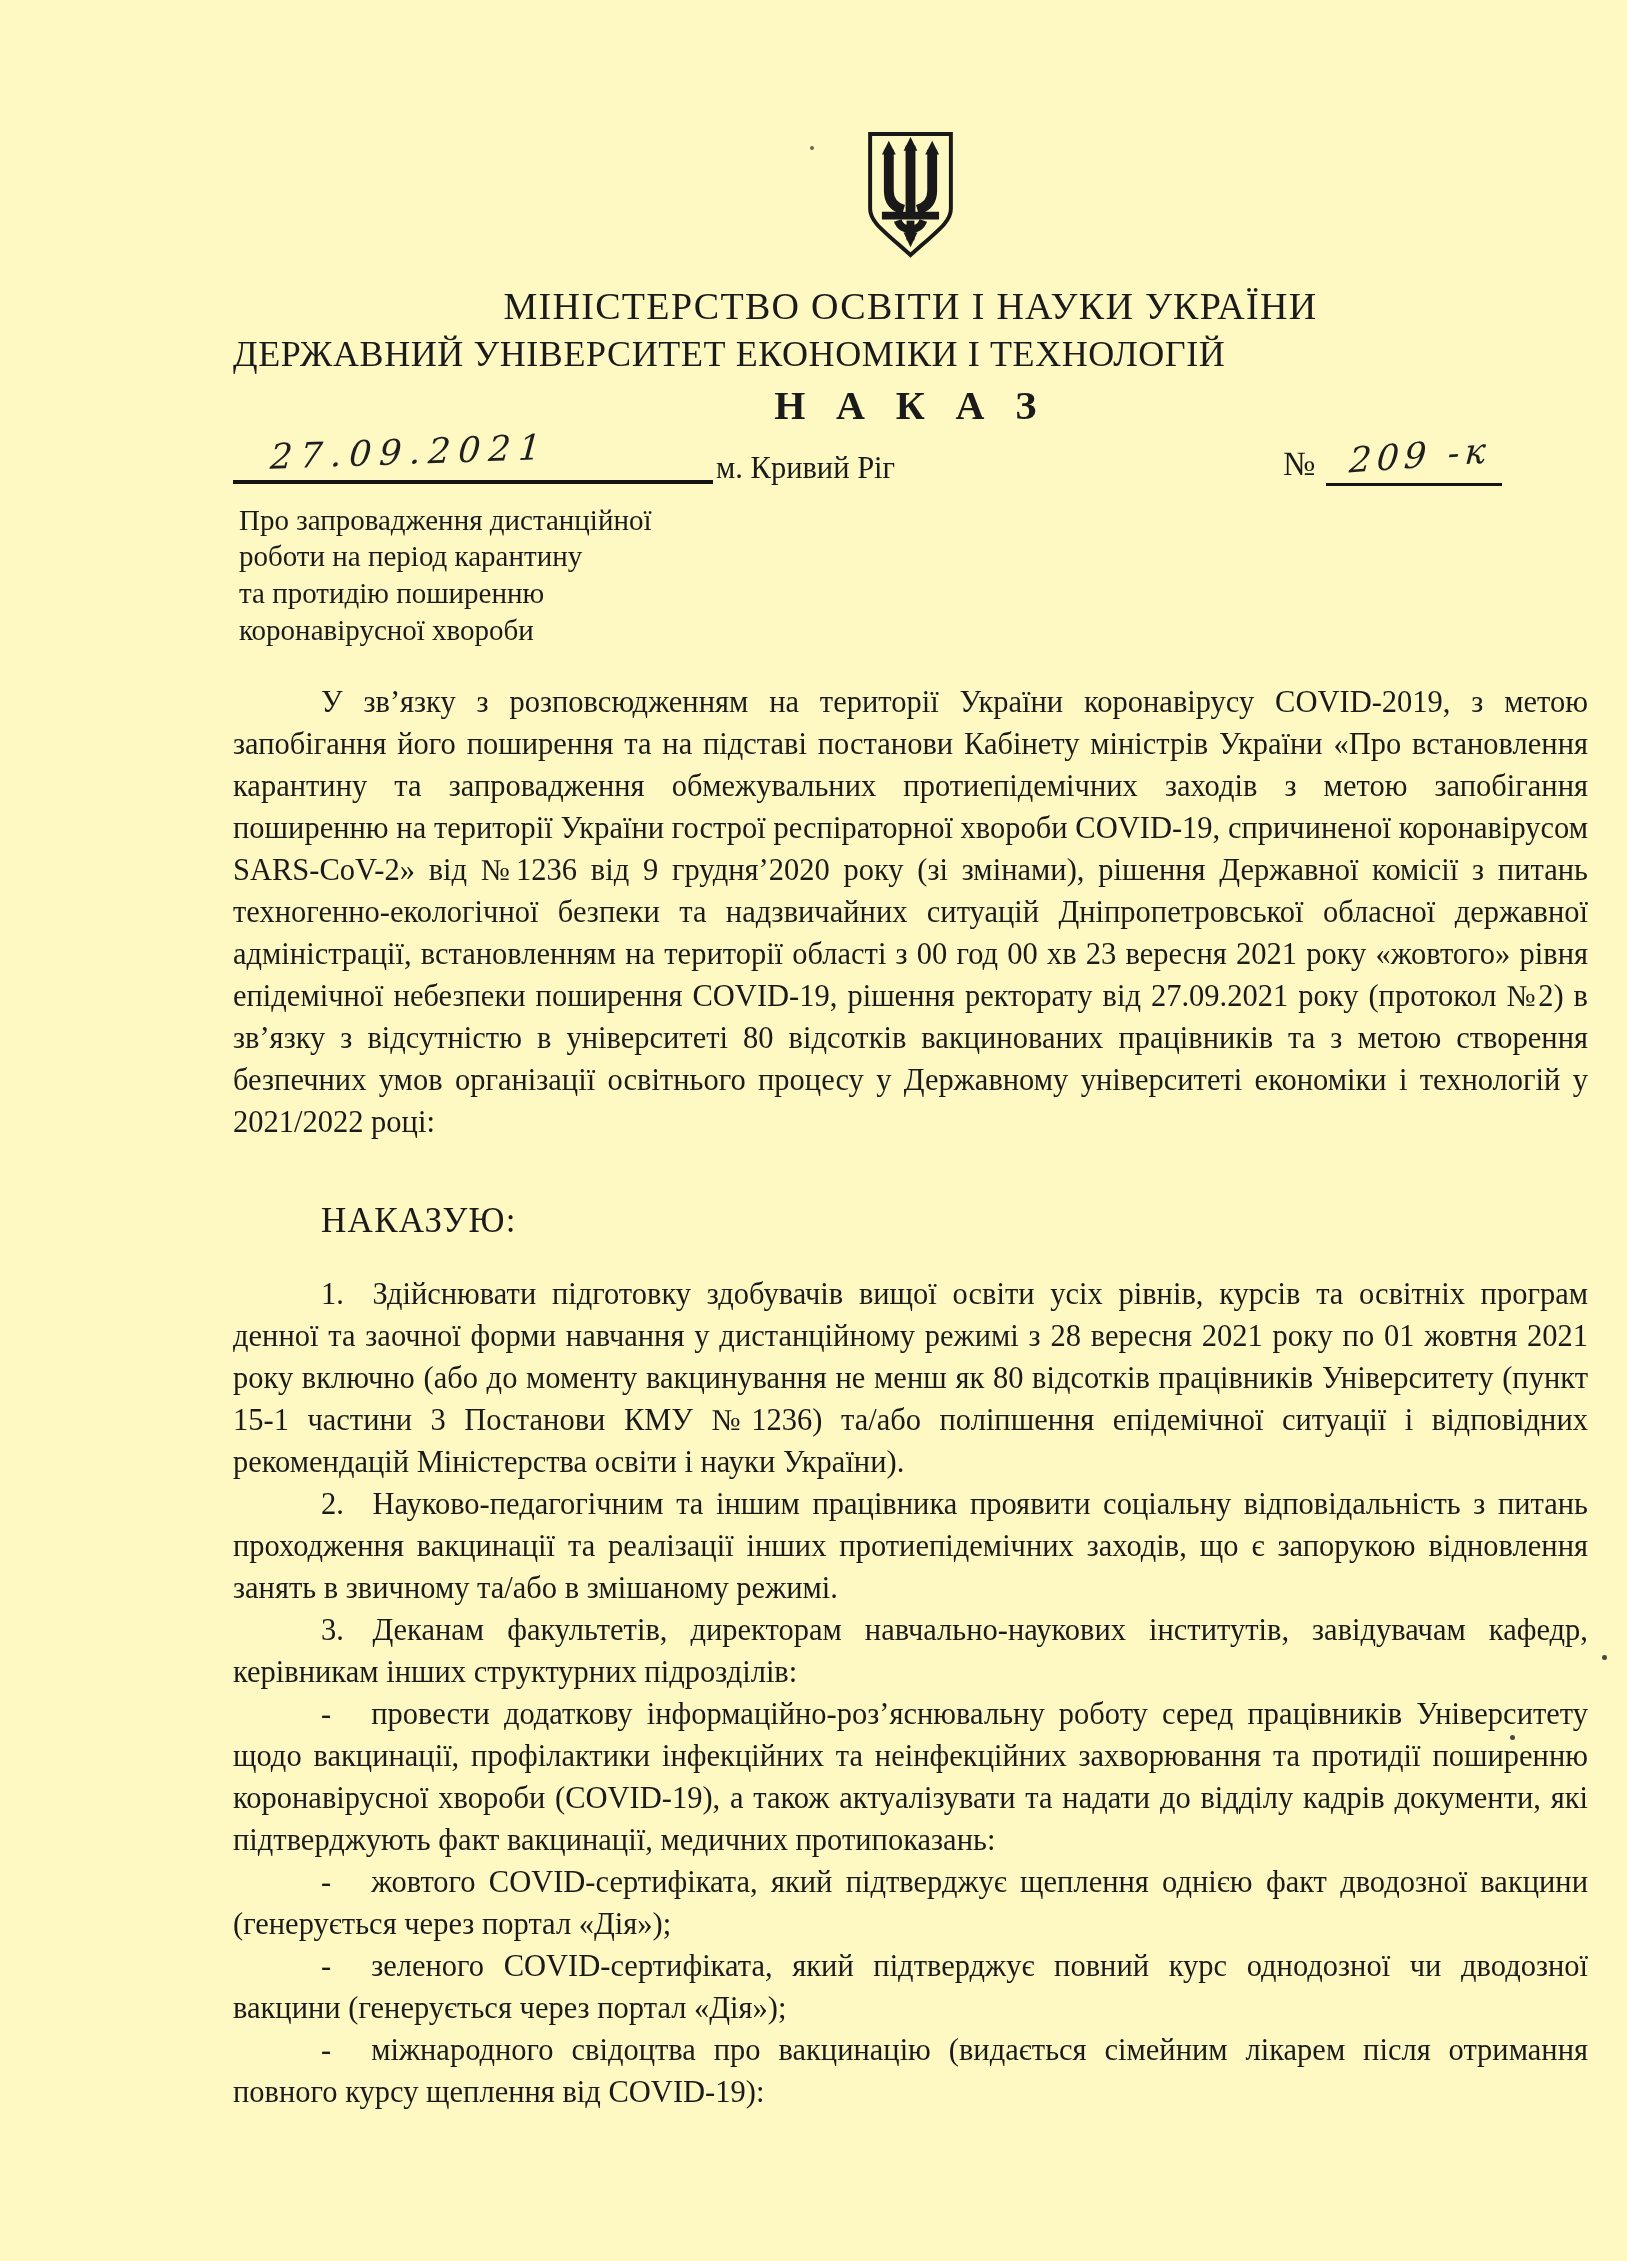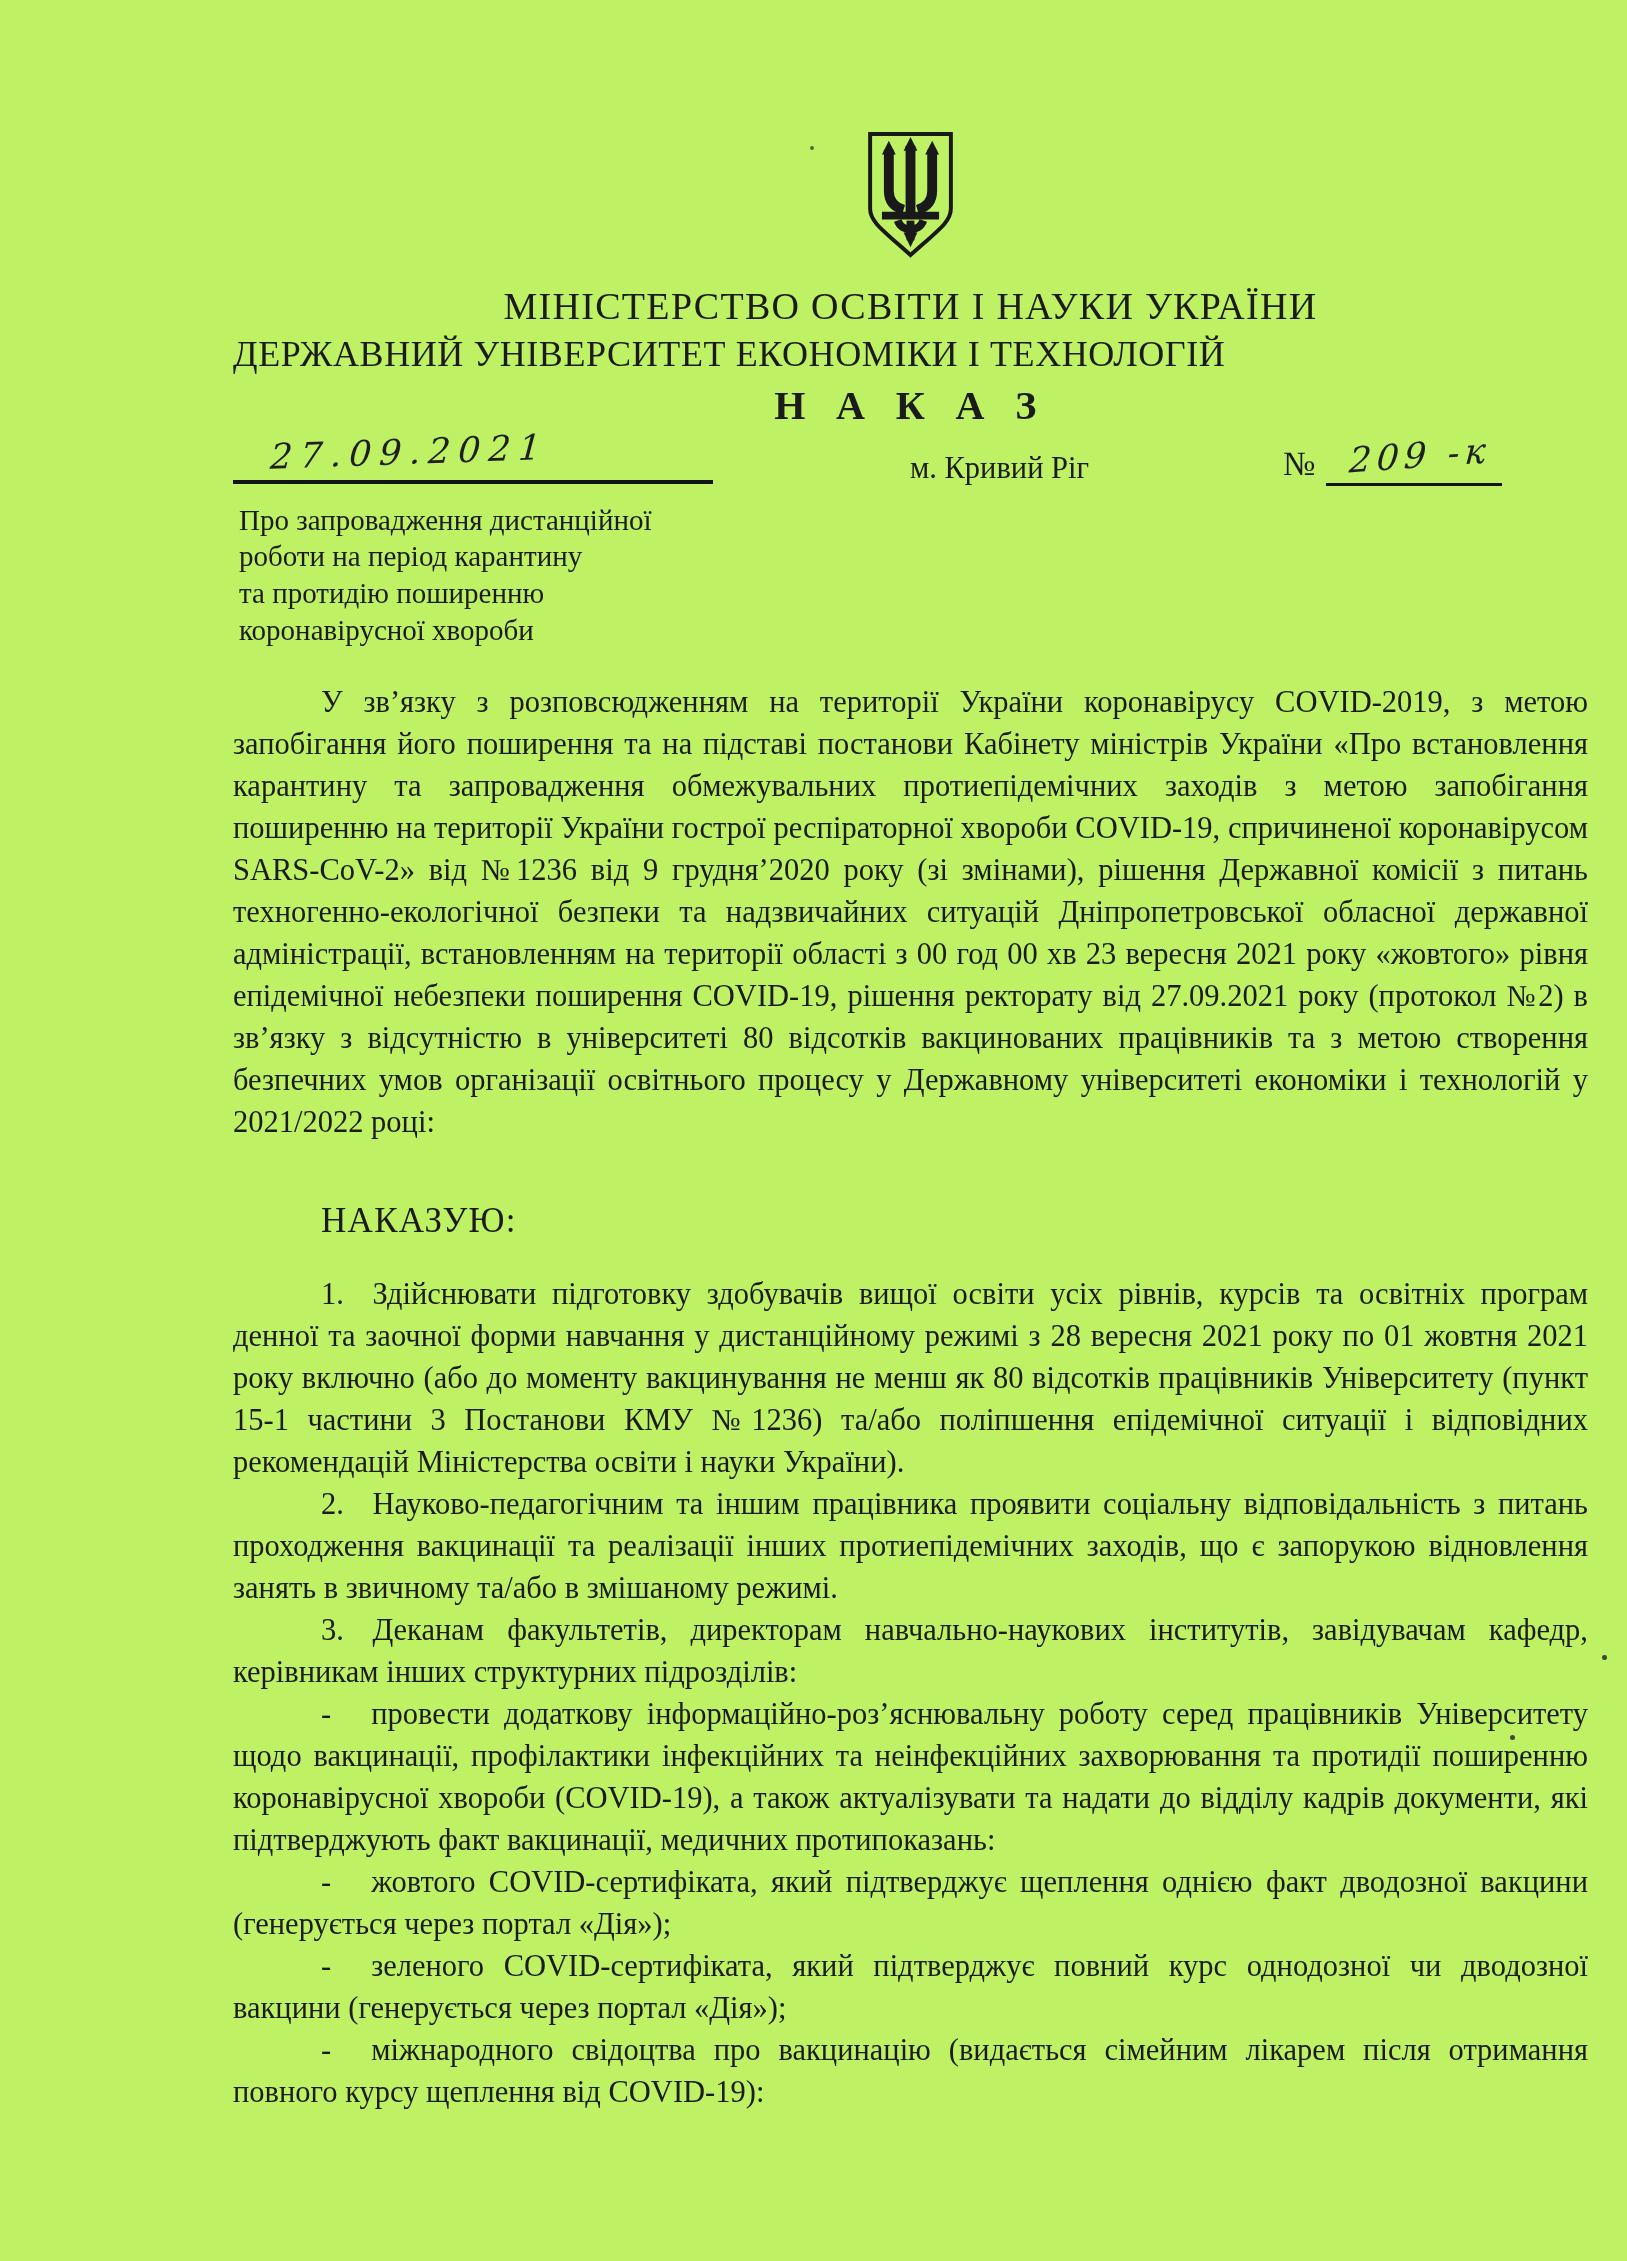--- a/index.html
+++ b/index.html
@@ -1,18 +1,18 @@
 <!DOCTYPE html>
 <html style="font-size:10.4px"><head>
 <meta charset="utf-8">
 <style>
   html, body { margin: 0; padding: 0; background: #e8e8e8; }
   .page {
     width: 1627px; height: 2261px;
-    background: #bef264;
+    background: #fef9c3;
     position: relative;
     overflow: hidden;
     font-family: "Liberation Serif", "DejaVu Serif", serif;
     color: #1b1b1b;
   }
   .content { padding: 130px 39px 0 233px; }
 
   .emblem { text-align: center; height: 133px; }
   .emblem svg { width: 99px; height: 130px; }
 
@@ -34,21 +34,21 @@
     font-family: "DejaVu Serif", serif;
     font-style: italic; font-weight: 500;
     color: #1f1f1f;
   }
   .date-block { width: 483px; }
   .date-script {
     font-size: 35px; letter-spacing: 7.8px; padding-left: 36px;
     transform: rotate(-2deg) skewX(-6deg); transform-origin: left bottom;
   }
   .date-line { height: 3.9px; background: #131313; margin-top: 2.6px; width: 480px; }
-  .city { flex: 1; text-align: center; font-size: 30.5px; padding-top: 13px; }
+  .city { flex: 1; text-align: left; font-size: 30.5px; padding-top: 13px; }
   .num-block { width: 305px; display: flex; padding-top: 3.9px; }
   .num-sign { font-size: 34px; padding-top: 3.9px; }
   .num-wrap { display: inline-block; margin-left: 10.4px; }
   .num-script {
     display: block; font-size: 35px; letter-spacing: 5.2px; padding-left: 22px;
     transform: rotate(-4deg) skewX(-8deg); transform-origin: left bottom;
     white-space: nowrap;
   }
   .num-line { display: block; height: 3.2px; background: #131313; margin-top: 1.3px; width: 176px; }
 

